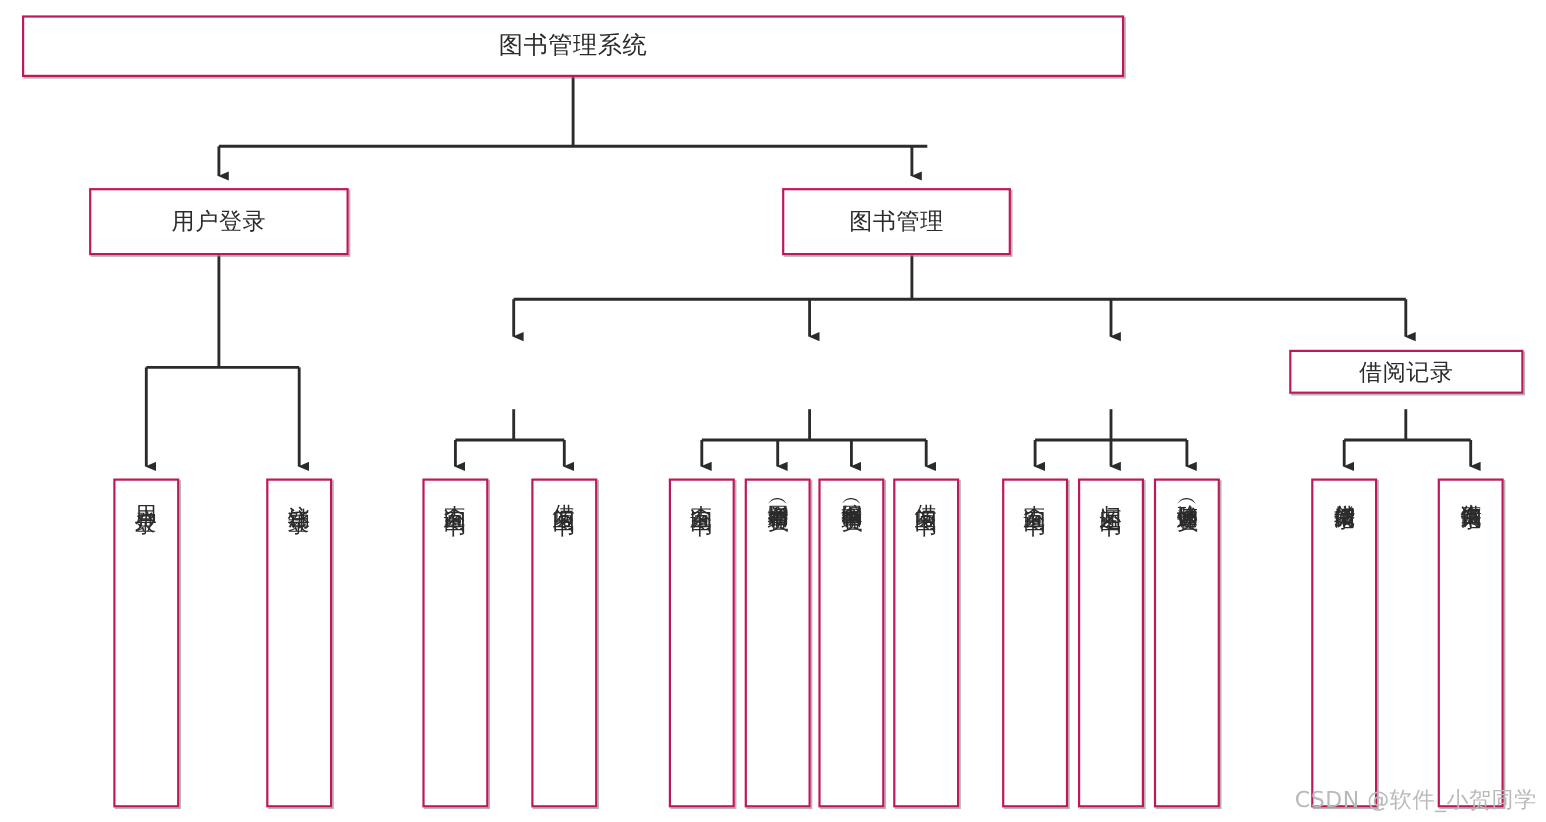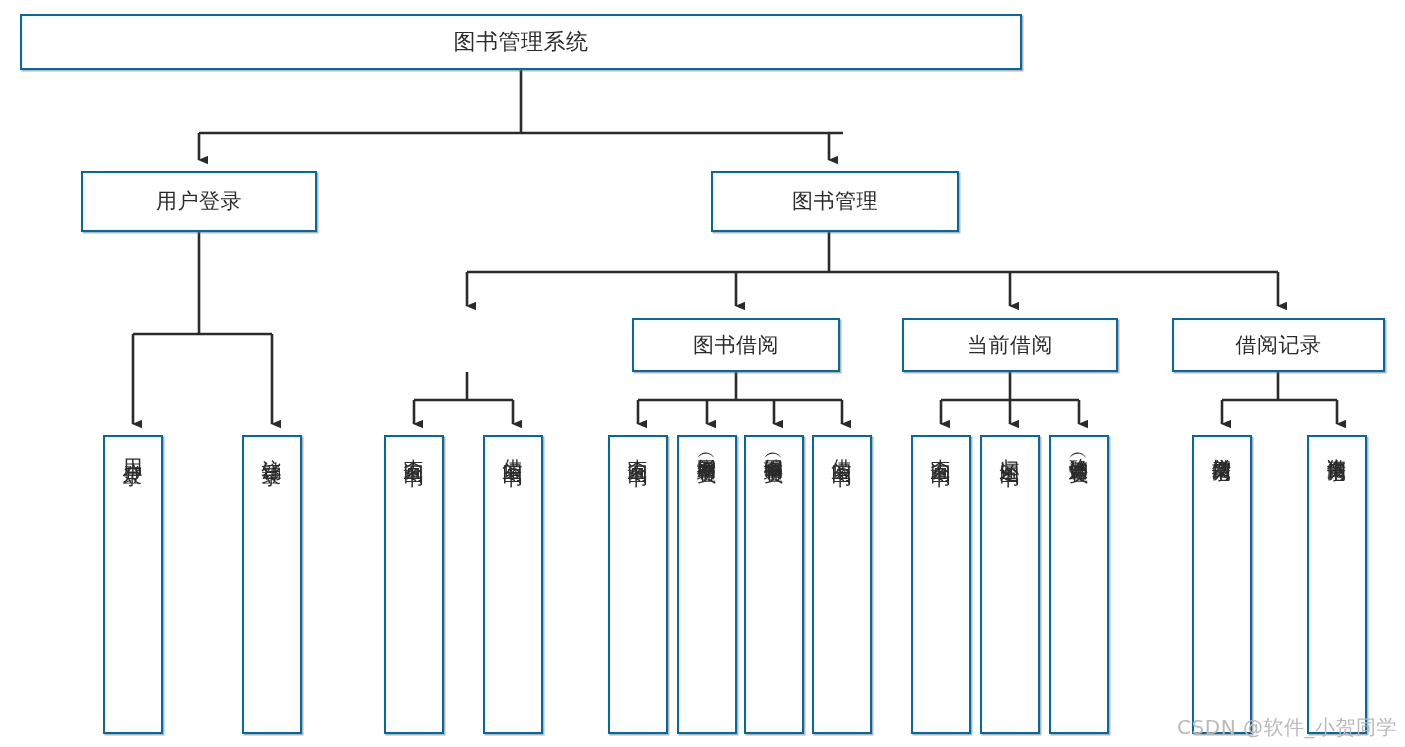--- a/index.html
+++ b/index.html
@@ -25,21 +25,21 @@
     position: absolute;
     left: 0; top: 0;
     width: 1405px;
     height: 747px;
     pointer-events: none;
   }
   .node {
     position: absolute;
     box-sizing: border-box;
     background: #ffffff;
-    border: 2px solid #0369a1;
+    border: 2px solid #be185d;
     display: flex;
     align-items: center;
     justify-content: center;
     box-shadow: 1.5px 1.5px 0 rgba(120,120,120,0.55);
   }
   .node .label {
     color: #2b2b2b;
     text-align: center;
     line-height: 1.18;
     letter-spacing: 0.5px;
@@ -137,34 +137,28 @@
   </svg>
 
   <div class="node root horizontal" style="left:20px; top:14px; width:1002px; height:56px;">
     <span class="label">图书管理系统</span>
   </div>
 
   <div class="node horizontal" style="left:81px; top:171px; width:236px; height:61px;">
     <span class="label">用户登录</span>
   </div>
 
-  <div class="node horizontal" style="left:711px; top:171px; width:248px; height:61px;">
+  <div class="node horizontal" style="left:711px; top:171px; width:208px; height:61px;">
     <span class="label">图书管理</span>
   </div>
 
 
-  <div class="node horizontal" style="left:632px; top:318px; width:208px; height:54px;">
-    <span class="label">图书借阅</span>
-  </div>
-
-  <div class="node horizontal" style="left:902px; top:318px; width:216px; height:54px;">
-    <span class="label">当前借阅</span>
-  </div>
-
-  <div class="node horizontal" style="left:1172px; top:318px; width:213px; height:54px;">
+
+
+  <div class="node horizontal" style="left:1172px; top:318px; width:213px; height:40px;">
     <span class="label">借阅记录</span>
   </div>
 
   <div class="node vertical" style="left:103px; top:435px; width:60px; height:299px;">
     <span class="label">用户登录</span>
   </div>
 
   <div class="node vertical" style="left:242px; top:435px; width:60px; height:299px;">
     <span class="label">注销登录</span>
   </div>

